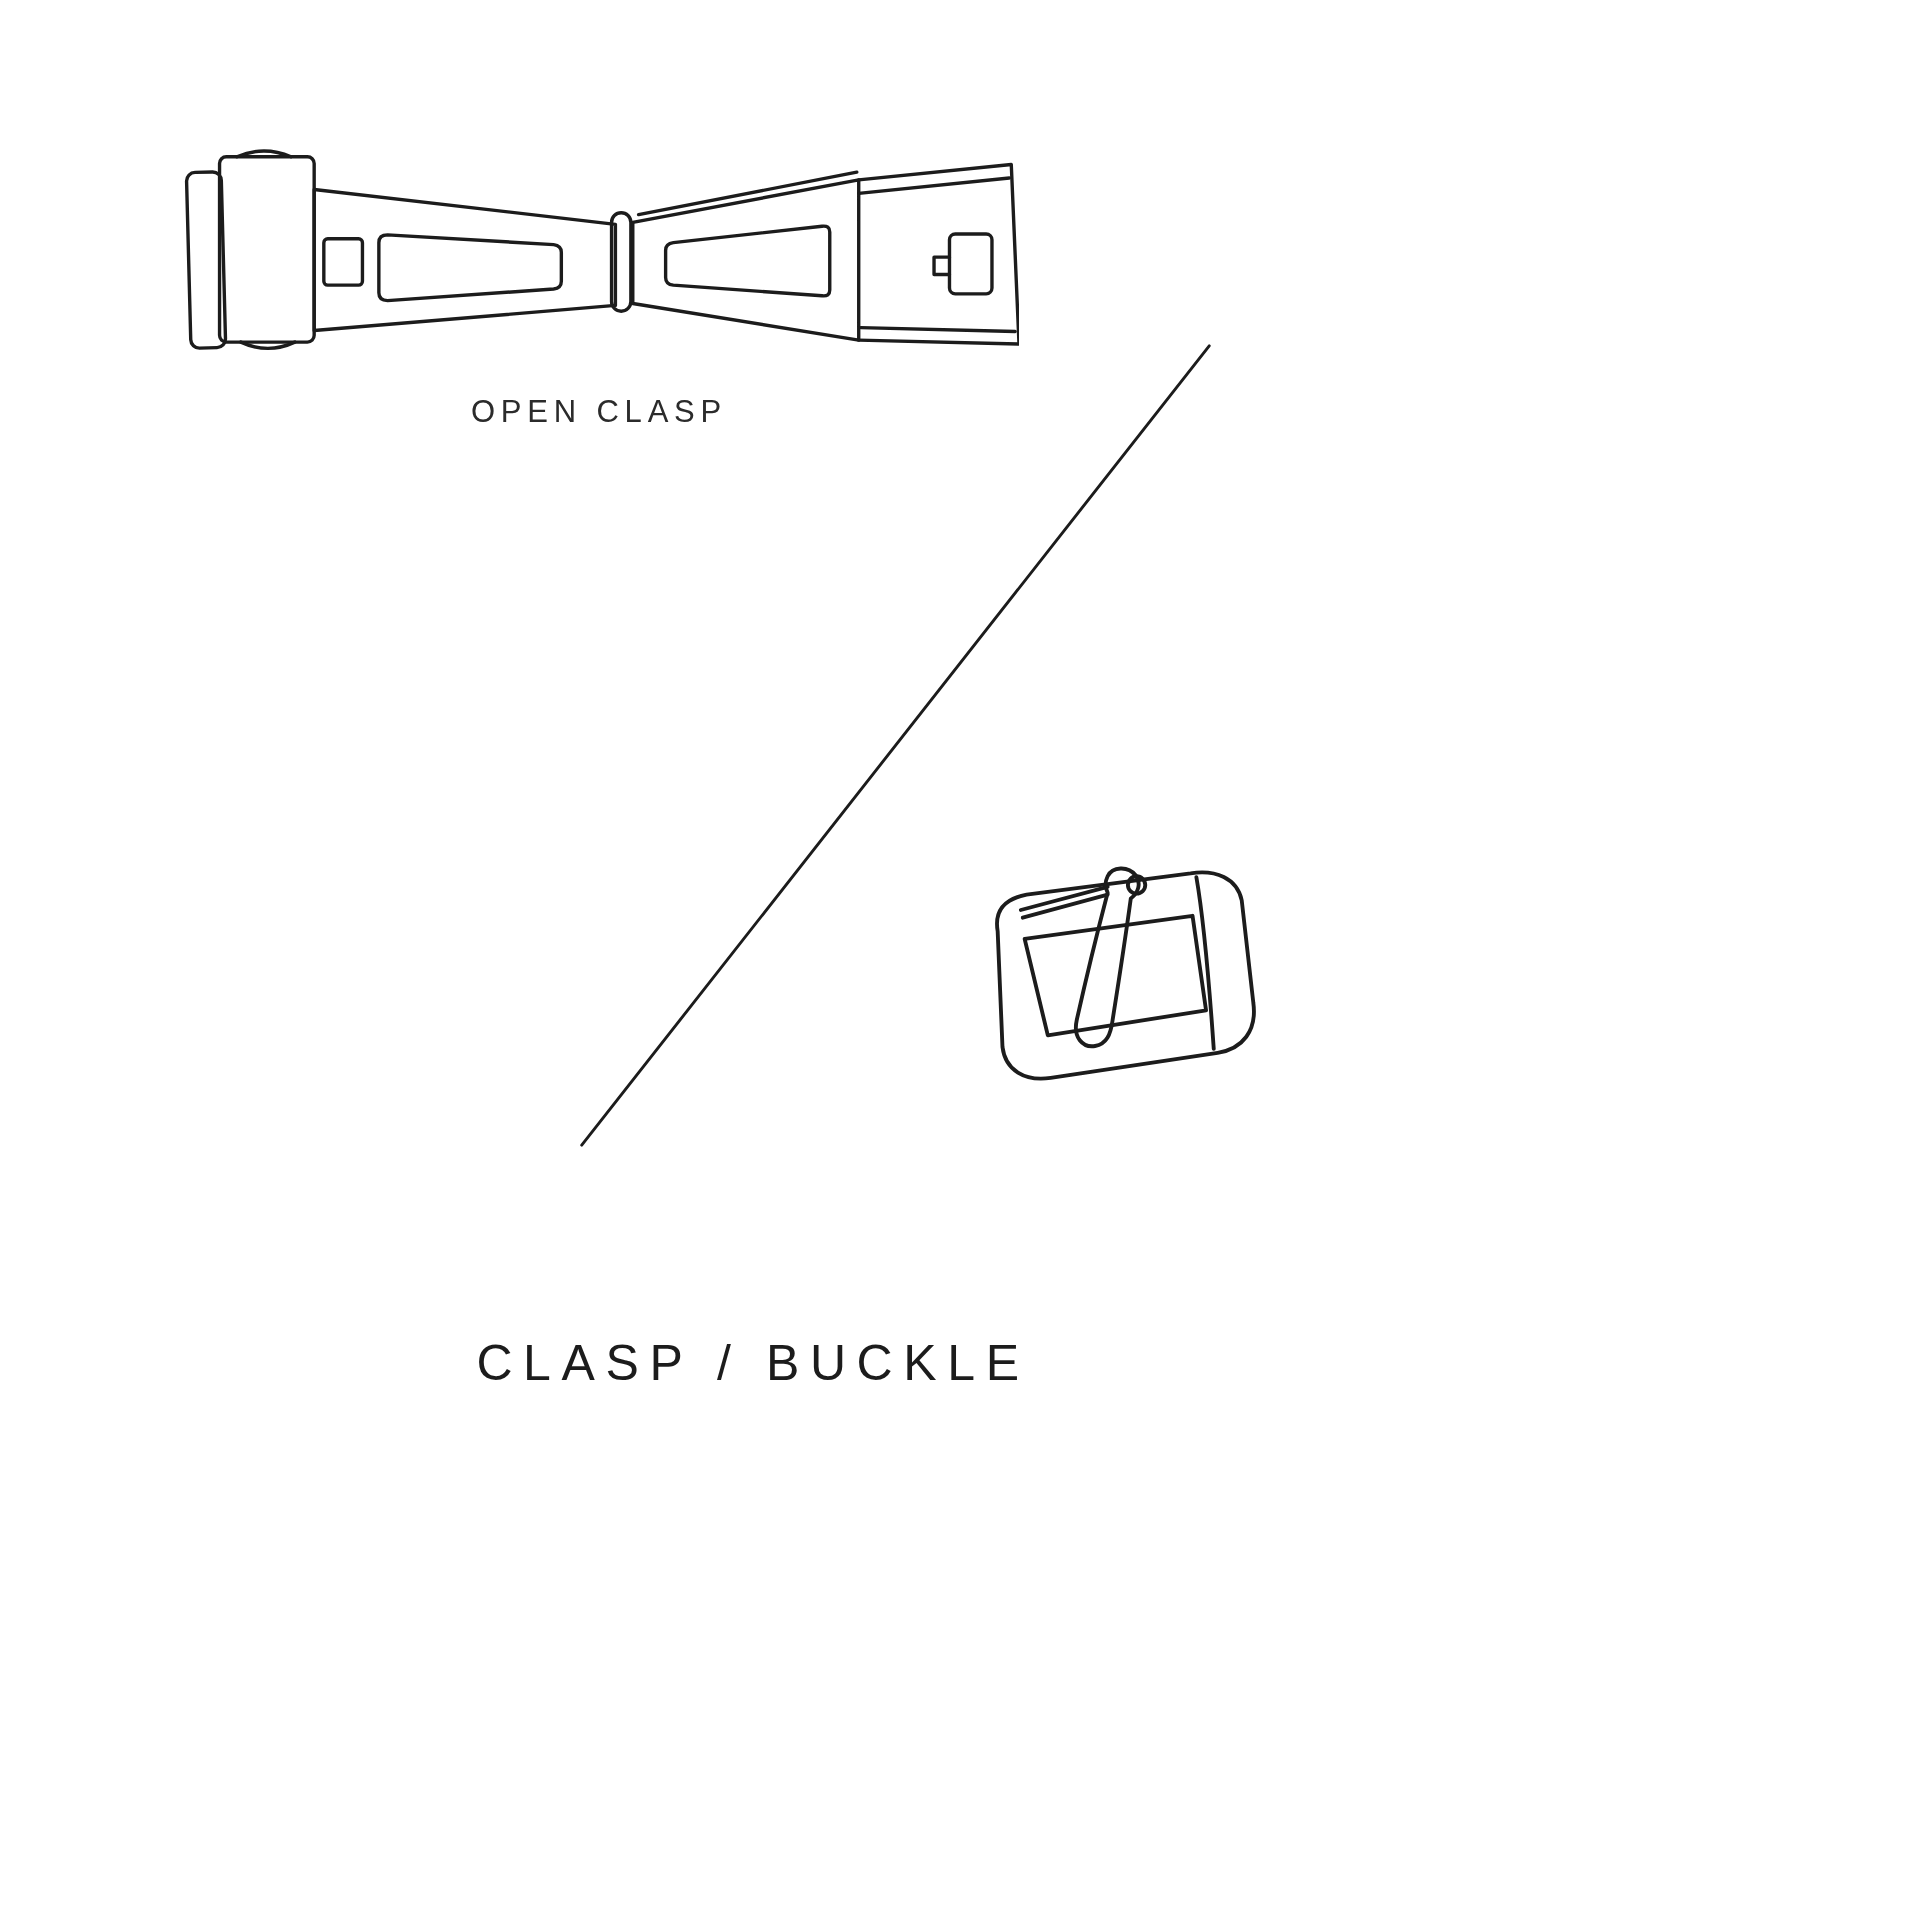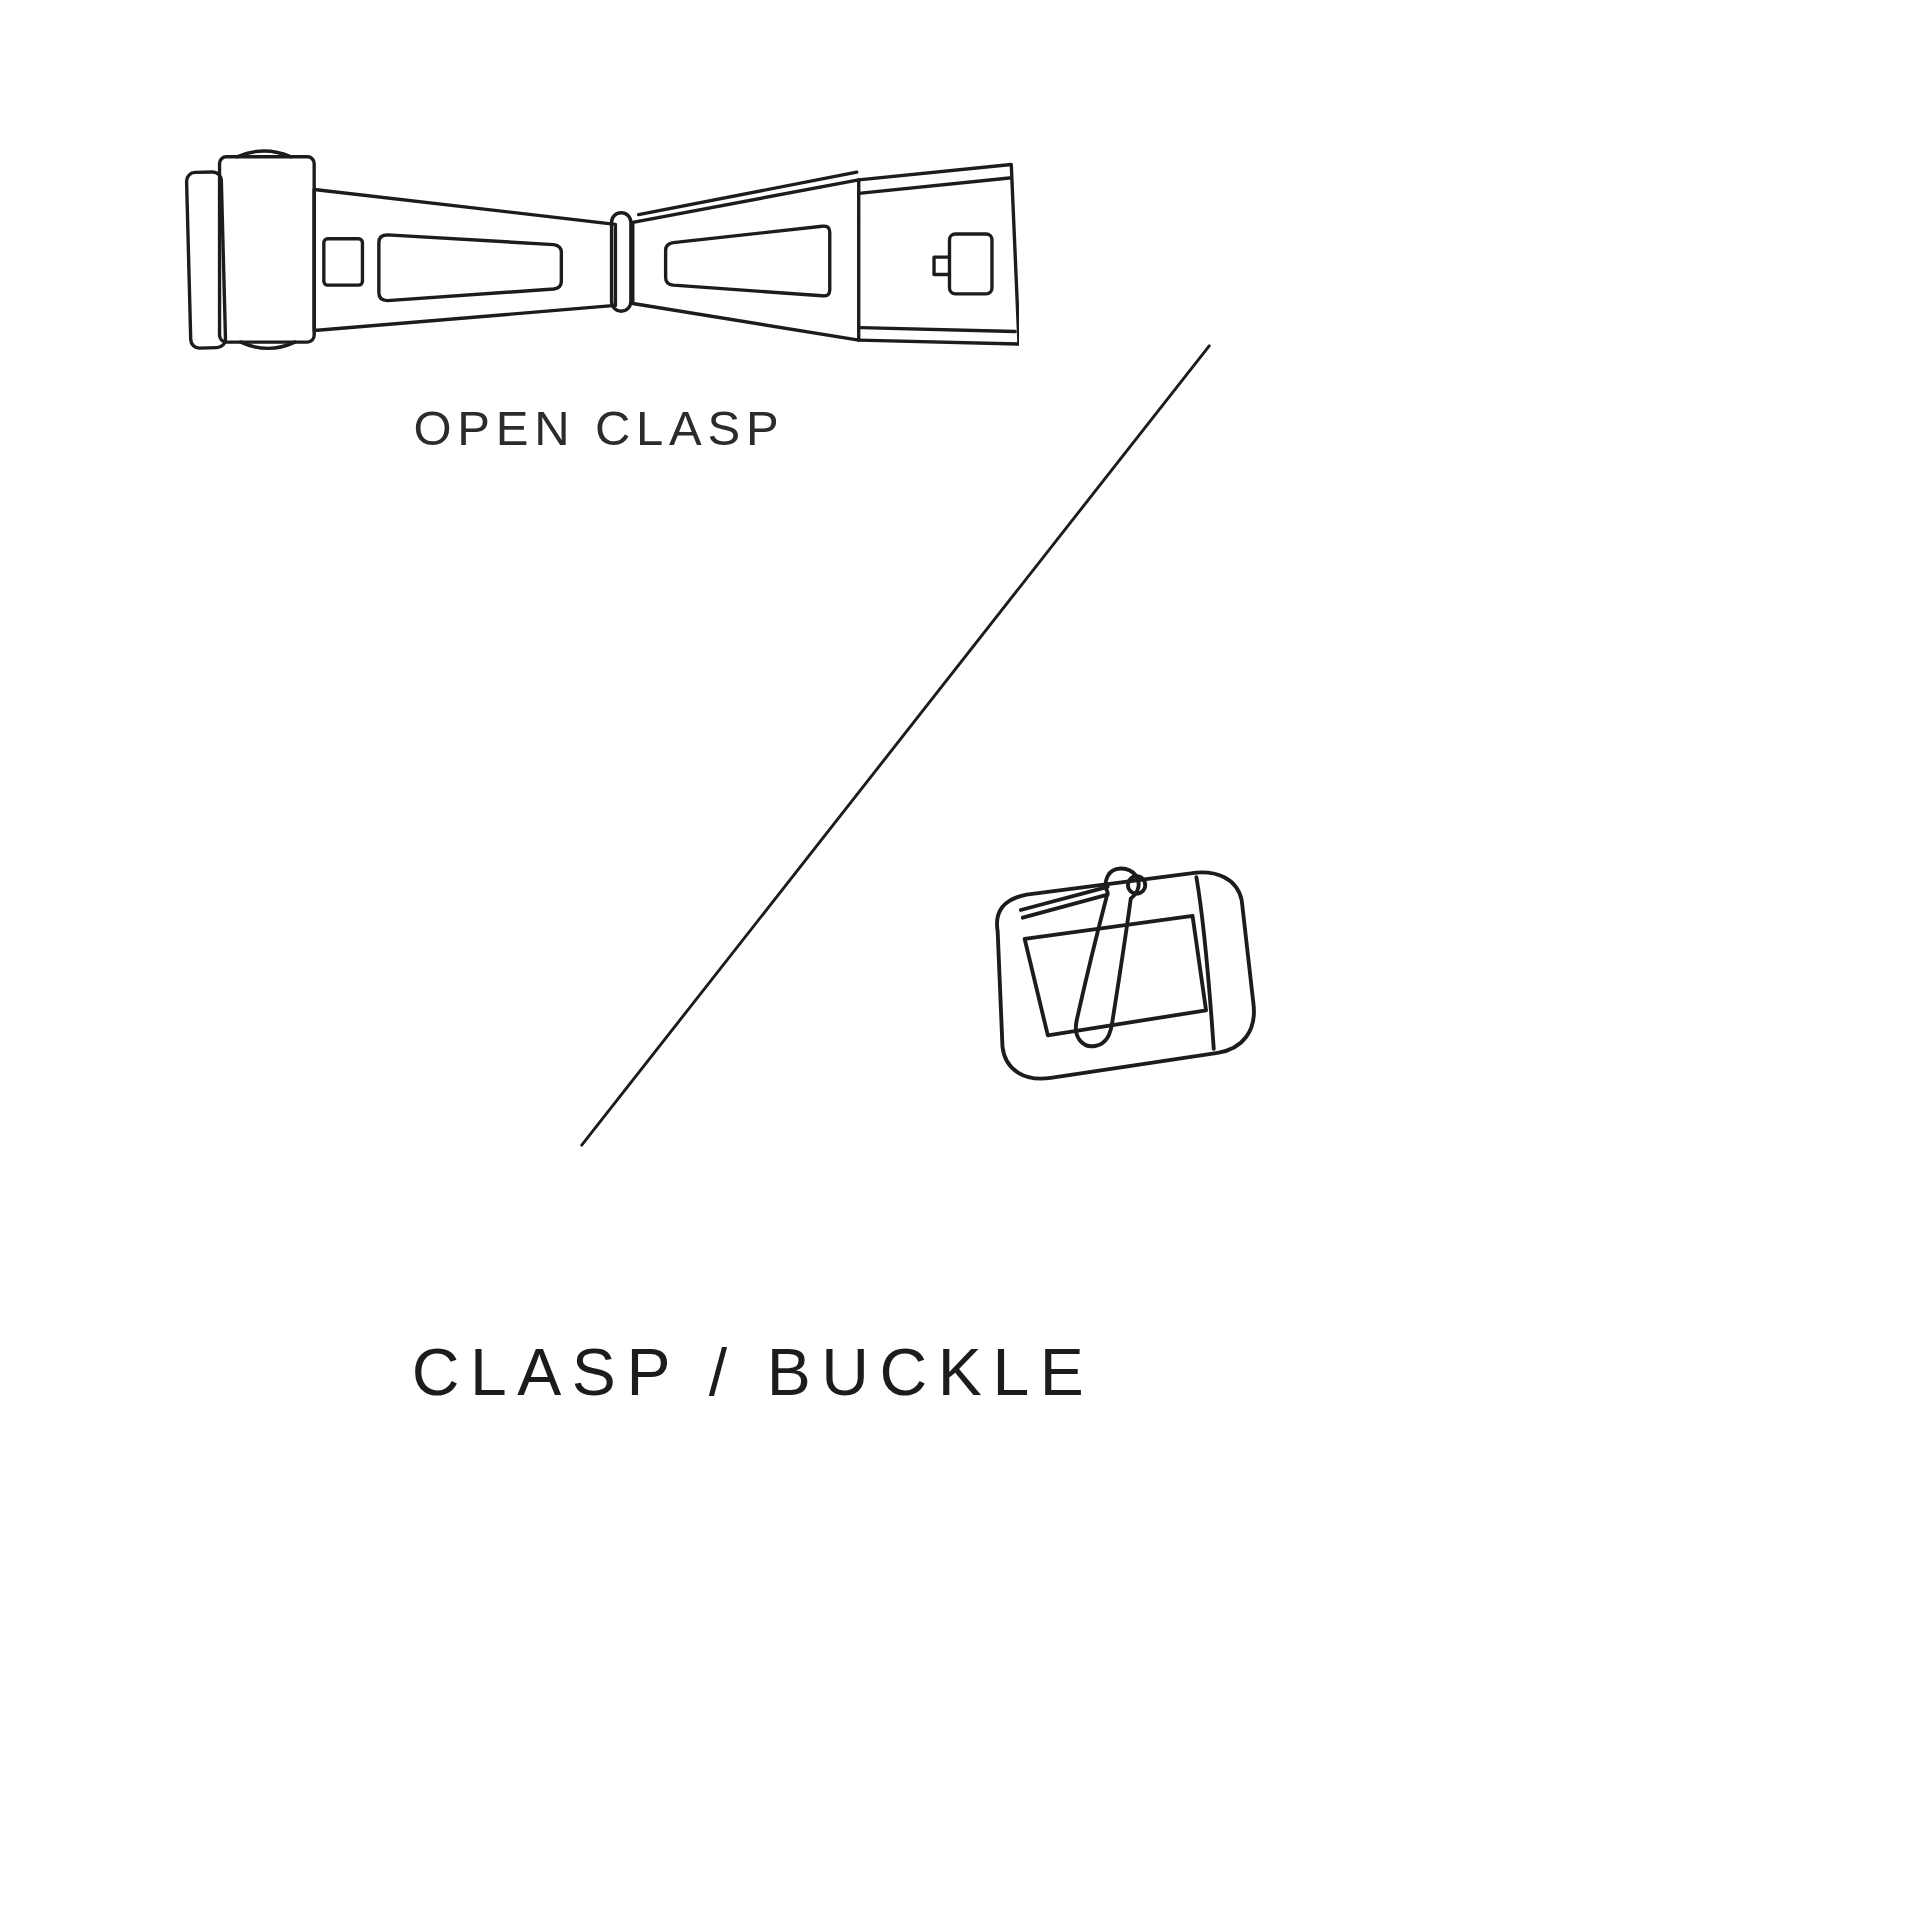--- a/index.html
+++ b/index.html
@@ -21,34 +21,34 @@
     stroke-width: 3.5;
     stroke-linecap: round;
     stroke-linejoin: round;
   }
   .fig-buckle svg path, .fig-buckle svg circle, .fig-buckle svg line { stroke-width: 4; }
   .divider { position: absolute; left: 574px; top: 340px; }
   .divider line { stroke-width: 3; }
   figcaption {
     text-align: center;
     color: var(--text);
-    font-size: 49px;
+    font-size: 31px;
     letter-spacing: 5.8px;
     font-weight: 400;
-    margin-top: 23px;
+    margin-top: 17px;
     white-space: nowrap;
   }
   .title {
     position: absolute;
     left: 0;
     top: 1334px;
     width: 1506px;
     text-align: center;
     color: var(--ink);
-    font-size: 66px;
+    font-size: 50px;
     font-weight: 500;
     letter-spacing: 10.6px;
     white-space: nowrap;
   }
 </style>
 </head>
 <body>
 
 <div class="page">
 

